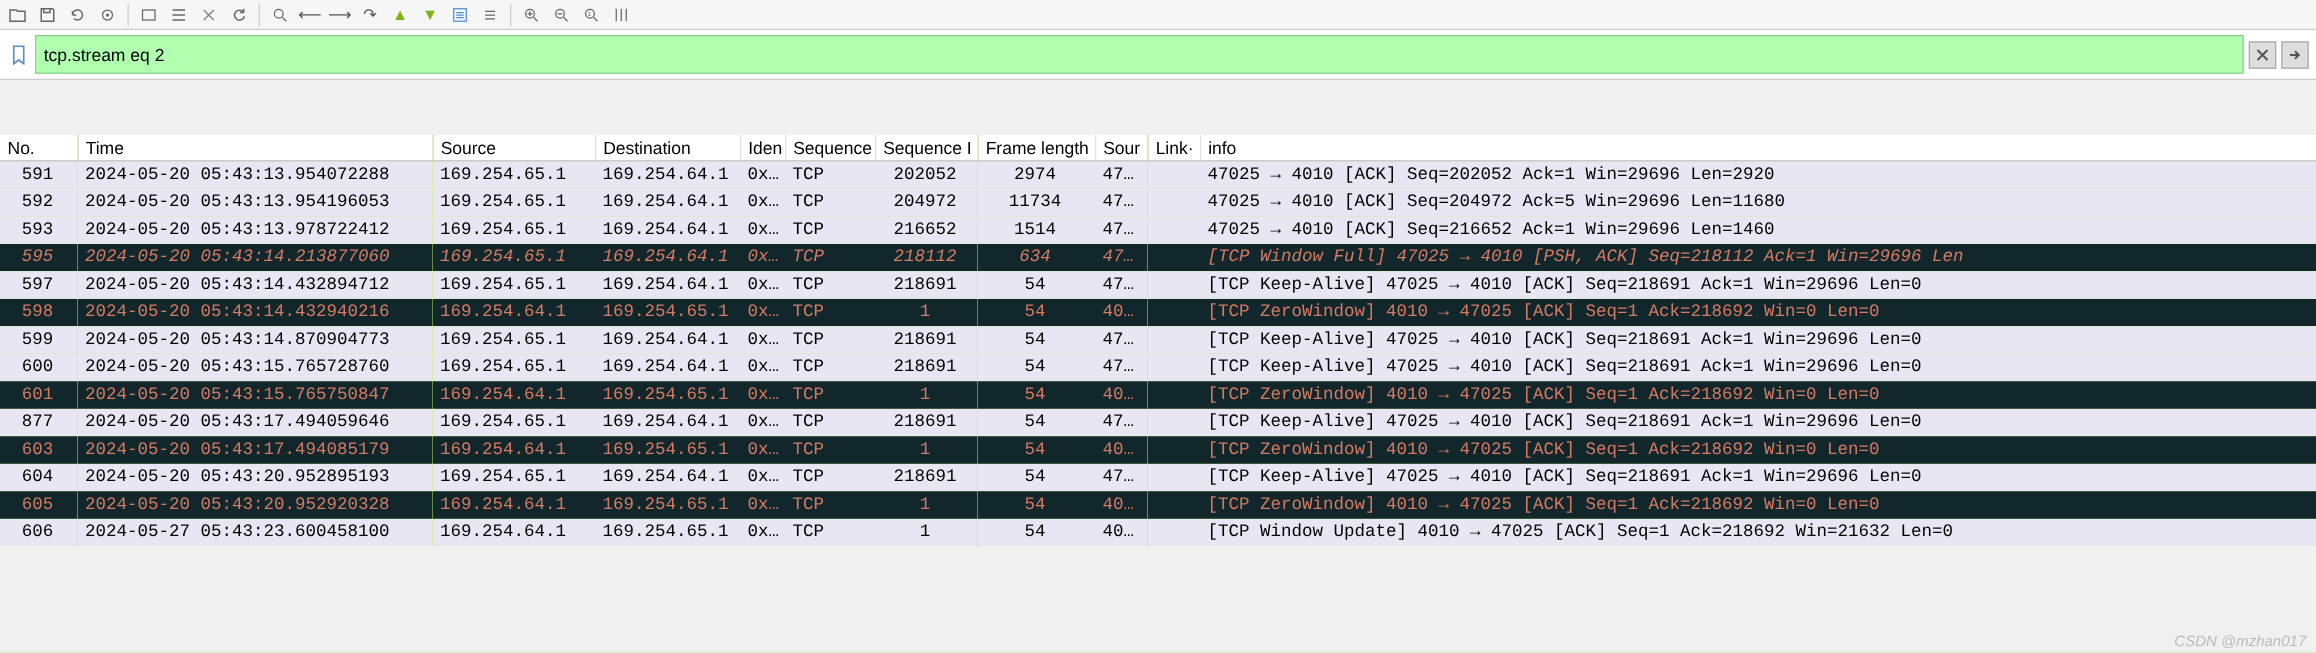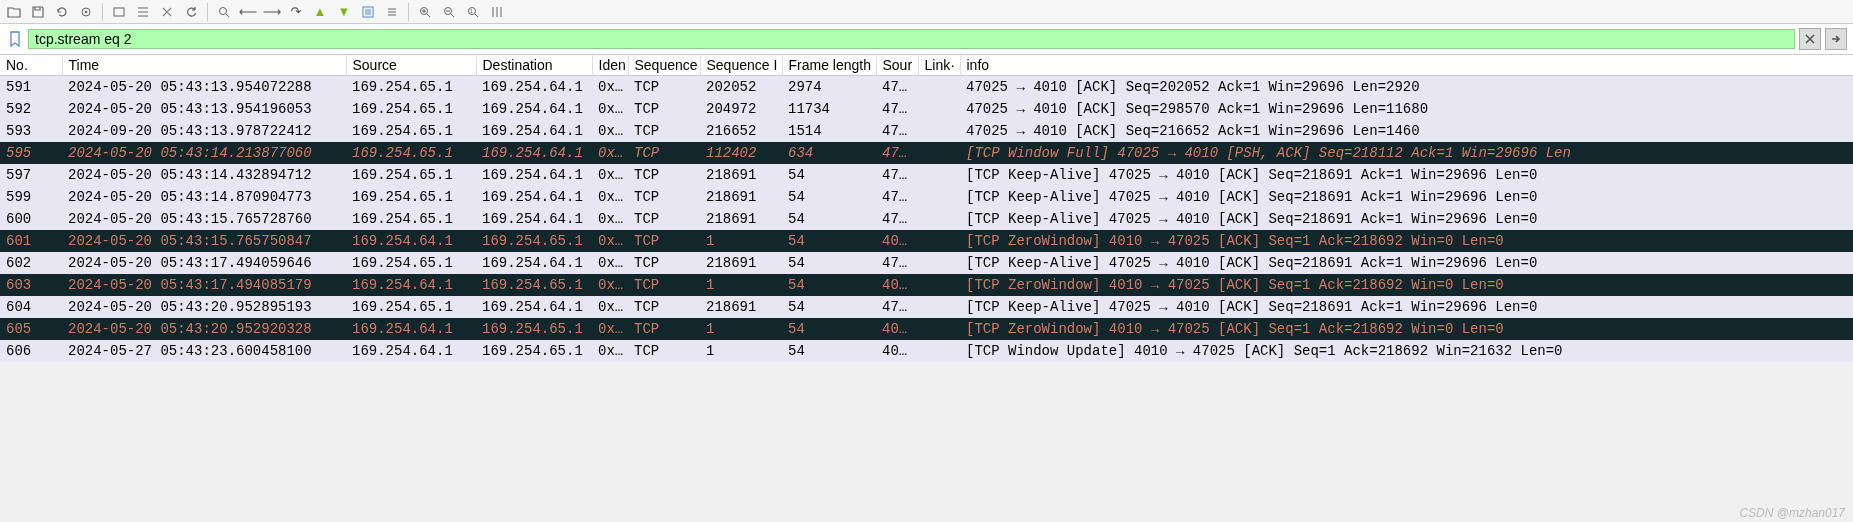--- a/index.html
+++ b/index.html
@@ -51,36 +51,37 @@
     justify-content: center;
     color: #6495ED;
   }
   .filter-input {
     flex: 1;
     background: #afffaf;
     border: 1px solid #8ad08a;
     padding: 2px 6px;
     font-family: inherit;
     font-size: 14px;
-    height: 20px;
+    height: 31px;
   }
   .filter-row .clear-btn,
   .filter-row .apply-btn {
     width: 22px;
     height: 22px;
     display: inline-flex;
     align-items: center;
     justify-content: center;
     background: #ddd;
     border: 1px solid #aaa;
     color: #444;
   }
   .table-wrap {
     background: #bef264;
     overflow: hidden;
+    margin-top: 44px;
   }
   table {
     border-collapse: collapse;
     table-layout: fixed;
     width: 1853px;
     font-family: Consolas, "Courier New", monospace;
     font-size: 14px;
   }
   thead th {
     text-align: left;
@@ -94,21 +95,21 @@
     white-space: nowrap;
     overflow: hidden;
   }
   tbody td {
     padding: 0 6px;
     white-space: nowrap;
     overflow: hidden;
     height: 22px;
     line-height: 22px;
   }
-  tbody td.num { text-align: left; padding-right: 8px; }
+  tbody td.num { text-align: center; padding-right: 8px; }
   tr.normal { background: #e8e6f3; color: #000; }
   tr.highlight { background: #12272b; color: #d47a63; font-style: italic; }
   tr.zerowin { background: #12272b; color: #d47a63; }
   .watermark {
     position: fixed;
     right: 8px;
     bottom: 2px;
     font-size: 12px;
     color: #bbb;
     font-family: sans-serif;
@@ -290,60 +291,73 @@
           <td class="num">592</td>
           <td>2024-05-20 05:43:13.954196053</td>
           <td>169.254.65.1</td>
           <td>169.254.64.1</td>
           <td>0x…</td>
           <td>TCP</td>
           <td class="num">204972</td>
           <td class="num">11734</td>
           <td>47…</td>
           <td></td>
-          <td>47025 → 4010 [ACK] Seq=298570 Ack=1 Win=29696 Len=11680</td>
+          <td>47025 → 4010 [ACK] Seq=204972 Ack=5 Win=29696 Len=11680</td>
         </tr>
         <tr class="normal">
           <td class="num">593</td>
-          <td>2024-09-20 05:43:13.978722412</td>
+          <td>2024-05-20 05:43:13.978722412</td>
           <td>169.254.65.1</td>
           <td>169.254.64.1</td>
           <td>0x…</td>
           <td>TCP</td>
           <td class="num">216652</td>
           <td class="num">1514</td>
           <td>47…</td>
           <td></td>
           <td>47025 → 4010 [ACK] Seq=216652 Ack=1 Win=29696 Len=1460</td>
         </tr>
         <tr class="highlight">
           <td class="num">595</td>
           <td>2024-05-20 05:43:14.213877060</td>
           <td>169.254.65.1</td>
           <td>169.254.64.1</td>
           <td>0x…</td>
           <td>TCP</td>
-          <td class="num">112402</td>
+          <td class="num">218112</td>
           <td class="num">634</td>
           <td>47…</td>
           <td></td>
           <td>[TCP Window Full] 47025 → 4010 [PSH, ACK] Seq=218112 Ack=1 Win=29696 Len</td>
         </tr>
         <tr class="normal">
           <td class="num">597</td>
           <td>2024-05-20 05:43:14.432894712</td>
           <td>169.254.65.1</td>
           <td>169.254.64.1</td>
           <td>0x…</td>
           <td>TCP</td>
           <td class="num">218691</td>
           <td class="num">54</td>
           <td>47…</td>
           <td></td>
           <td>[TCP Keep-Alive] 47025 → 4010 [ACK] Seq=218691 Ack=1 Win=29696 Len=0</td>
+        </tr>
+        <tr class="zerowin">
+          <td class="num">598</td>
+          <td>2024-05-20 05:43:14.432940216</td>
+          <td>169.254.64.1</td>
+          <td>169.254.65.1</td>
+          <td>0x…</td>
+          <td>TCP</td>
+          <td class="num">1</td>
+          <td class="num">54</td>
+          <td>40…</td>
+          <td></td>
+          <td>[TCP ZeroWindow] 4010 → 47025 [ACK] Seq=1 Ack=218692 Win=0 Len=0</td>
         </tr>
         <tr class="normal">
           <td class="num">599</td>
           <td>2024-05-20 05:43:14.870904773</td>
           <td>169.254.65.1</td>
           <td>169.254.64.1</td>
           <td>0x…</td>
           <td>TCP</td>
           <td class="num">218691</td>
           <td class="num">54</td>
@@ -371,21 +385,21 @@
           <td>169.254.65.1</td>
           <td>0x…</td>
           <td>TCP</td>
           <td class="num">1</td>
           <td class="num">54</td>
           <td>40…</td>
           <td></td>
           <td>[TCP ZeroWindow] 4010 → 47025 [ACK] Seq=1 Ack=218692 Win=0 Len=0</td>
         </tr>
         <tr class="normal">
-          <td class="num">602</td>
+          <td class="num">877</td>
           <td>2024-05-20 05:43:17.494059646</td>
           <td>169.254.65.1</td>
           <td>169.254.64.1</td>
           <td>0x…</td>
           <td>TCP</td>
           <td class="num">218691</td>
           <td class="num">54</td>
           <td>47…</td>
           <td></td>
           <td>[TCP Keep-Alive] 47025 → 4010 [ACK] Seq=218691 Ack=1 Win=29696 Len=0</td>

